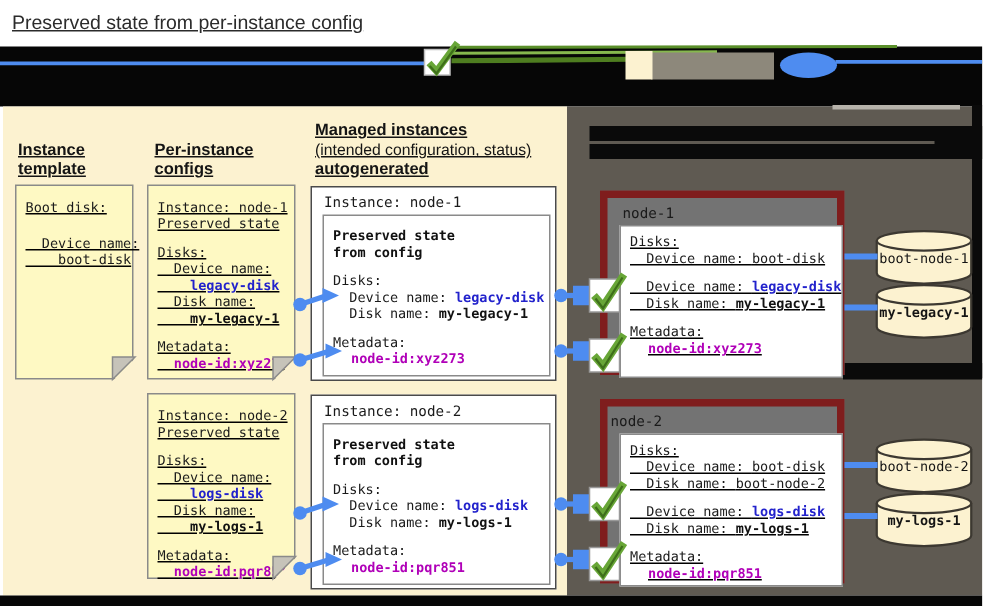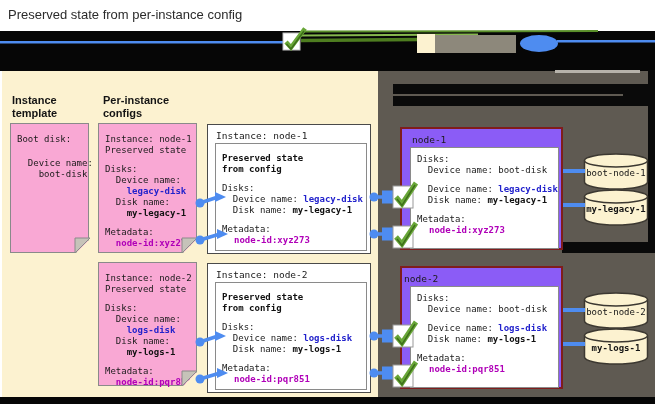--- a/index.html
+++ b/index.html
@@ -1,32 +1,32 @@
 <!DOCTYPE html>
 <html><head>
 <meta charset="utf-8">
 <style>
   html,body{margin:0;padding:0;background:#fff;}
   .stage{position:relative;width:655px;height:404px;background:#ffffff;overflow:hidden;
          font-family:"Liberation Sans",sans-serif;}
-  .abs{position:absolute;}
+  .abs{position:absolute;text-decoration:underline;}
   .title{left:8px;top:7px;font-size:13px;color:#2b2b2b;}
   .legend-strip{left:0;top:31px;width:655px;height:40px;background:#060606;}
   .panel-cream{left:2px;top:71px;width:376px;height:326px;background:#fcf2d0;}
   .panel-dark{left:378px;top:71px;width:277px;height:326px;background:#5f5a52;}
   .bottom-bar{left:0;top:397px;width:655px;height:7px;background:#060606;}
   .blackbar{background:#0a0a0a;}
   .lightline{background:#b6b2aa;}
   .colhead{font-size:11px;font-weight:bold;color:#141414;line-height:13px;}
   .colhead .reg{font-weight:normal;font-size:10.5px;}
-  .docbox{background:#f9a8d4;border:1px solid #8a8a8a;box-sizing:border-box;
+  .docbox{background:#fef9c3;border:1px solid #8a8a8a;box-sizing:border-box;
           padding:10px 0 16px 6px;}
   .outbox{background:#ffffff;border:1px solid #4a4a4a;box-sizing:border-box;}
   .inbox{position:absolute;background:#ffffff;border:1px solid #8a8a8a;box-sizing:border-box;}
-  .vmbox{background:#8b5cf6;border:2px solid #7f1d1d;box-sizing:border-box;}
+  .vmbox{background:#737373;border:5px solid #7f1d1d;box-sizing:border-box;}
   .vminner{background:#ffffff;border:1px solid #8a8a8a;box-sizing:border-box;}
   .mono, .ln{font-family:"DejaVu Sans Mono",monospace;font-size:9px;color:#1a1a1a;}
   .ln{height:11px;line-height:11px;white-space:pre;}
   .gap{height:8px;}
   .gap2{height:13px;}
   .v-blue{color:#2222cc;font-weight:bold;}
   .v-bold{color:#111111;font-weight:bold;}
   .v-mag{color:#b000b8;font-weight:bold;}
   .pad-meta{padding-left:12px;}
   .boxtitle{position:absolute;font-family:"DejaVu Sans Mono",monospace;font-size:9.5px;color:#1a1a1a;white-space:pre;}
@@ -55,20 +55,25 @@
   <div class="abs lightline z2" style="left:555px;top:70px;width:85px;height:3px"></div>
 
   <div class="abs colhead z2" style="left:103px;top:94px">
     <div>Per-instance</div>
     <div>configs</div>
   </div>
   <div class="abs colhead z2" style="left:12px;top:94px">
     <div>Instance</div>
     <div>template</div>
   </div>
+  <div class="abs colhead z2" style="left:210px;top:81px;width:168px">
+    <div>Managed instances</div>
+    <div class="reg">(intended configuration, status)</div>
+    <div>autogenerated</div>
+  </div>
 
   <div class="abs docbox z2" style="left:10px;top:123px;width:79px;height:130px">
     <div class="ln">Boot disk:</div>
     <div class="gap2"></div>
     <div class="ln">  Device name:</div>
     <div class="ln">    boot-disk</div>
   </div>
 
   <div class="abs docbox z2" style="left:98px;top:123px;width:99px;height:130px">
     <div class="ln">Instance: node-1</div>
@@ -143,20 +148,21 @@
       <div class="ln">Metadata:</div>
       <div class="ln pad-meta v-mag">node-id:pqr851</div>
     </div>
   </div>
 
   <div class="abs vmbox z2" style="left:400px;top:266px;width:163px;height:123px">
     <div class="boxtitle" style="left:2px;top:5px">node-2</div>
     <div class="vminner abs" style="left:8px;top:18px;width:149px;height:102px;padding:6px 0 0 6px">
       <div class="ln">Disks:</div>
       <div class="ln"><span>  Device name: </span><span>boot-disk</span></div>
+      <div class="ln"><span>  Disk name: </span><span>boot-node-2</span></div>
       <div class="gap"></div>
       <div class="ln"><span>  Device name: </span><span class="v-blue">logs-disk</span></div>
       <div class="ln"><span>  Disk name: </span><span class="v-bold">my-logs-1</span></div>
       <div class="gap"></div>
       <div class="ln">Metadata:</div>
       <div class="ln pad-meta v-mag">node-id:pqr851</div>
     </div>
   </div>
 
   <div class="cyl-label z7" style="left:584px;top:307px">boot-node-2</div>

